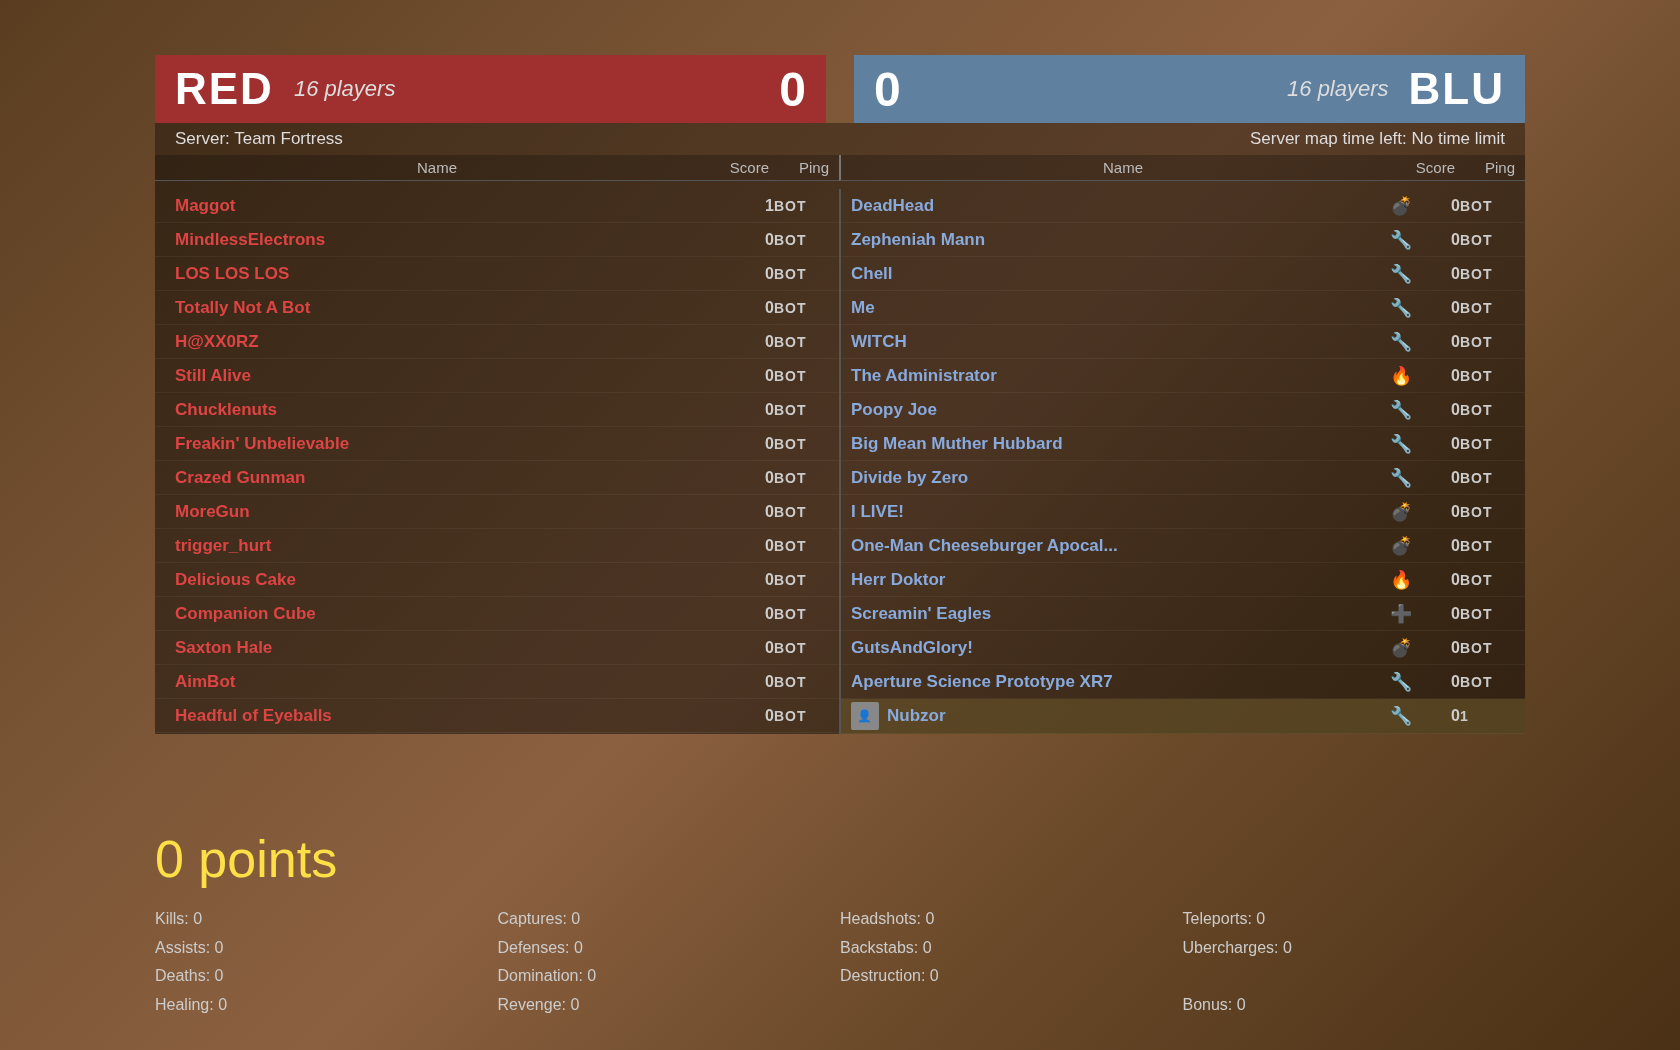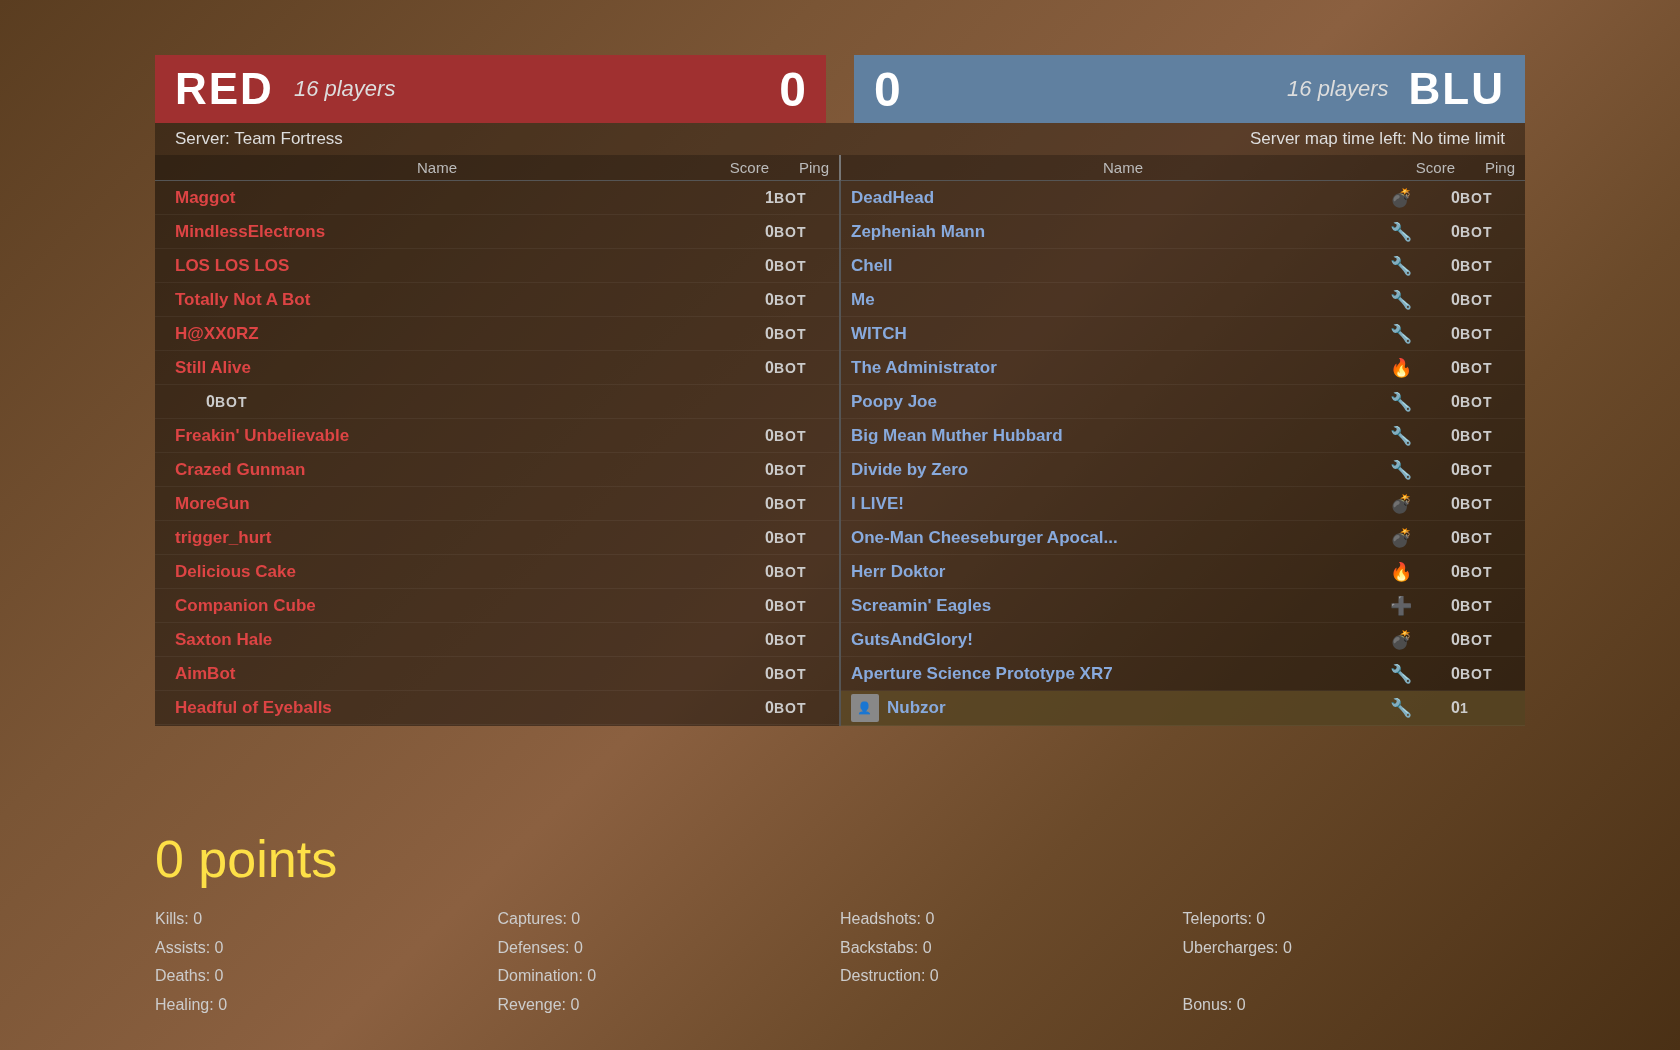--- a/index.html
+++ b/index.html
@@ -110,20 +110,21 @@
     .col-score { width: 60px; text-align: right; }
     .col-ping { width: 60px; text-align: right; }
     
     .players-area {
       display: flex;
       background: rgba(0,0,0,0.45);
     }
     .team-col {
       flex: 1;
       border-right: 1px solid #555;
+      margin-top: 8px;
     }
     .team-col.blu-side { border-right: none; border-left: 1px solid #555; }
     .player-row {
       display: flex;
       align-items: center;
       padding: 3px 10px 3px 20px;
       border-bottom: 1px solid rgba(255,255,255,0.05);
       min-height: 34px;
     }
     .player-row.highlighted {
@@ -262,20 +263,21 @@
     <span class="player-name">H@XX0RZ</span>
     <span class="player-score">0</span>
     <span class="player-bot">BOT</span>
   </div>
         <div class="player-row red-row">
     <span class="player-name">Still Alive</span>
     <span class="player-score">0</span>
     <span class="player-bot">BOT</span>
   </div>
         <div class="player-row red-row">
+    <span class="player-name">Chucklenuts</span>
     <span class="player-score">0</span>
     <span class="player-bot">BOT</span>
   </div>
         <div class="player-row red-row">
     <span class="player-name">Freakin' Unbelievable</span>
     <span class="player-score">0</span>
     <span class="player-bot">BOT</span>
   </div>
         <div class="player-row red-row">
     <span class="player-name">Crazed Gunman</span>

